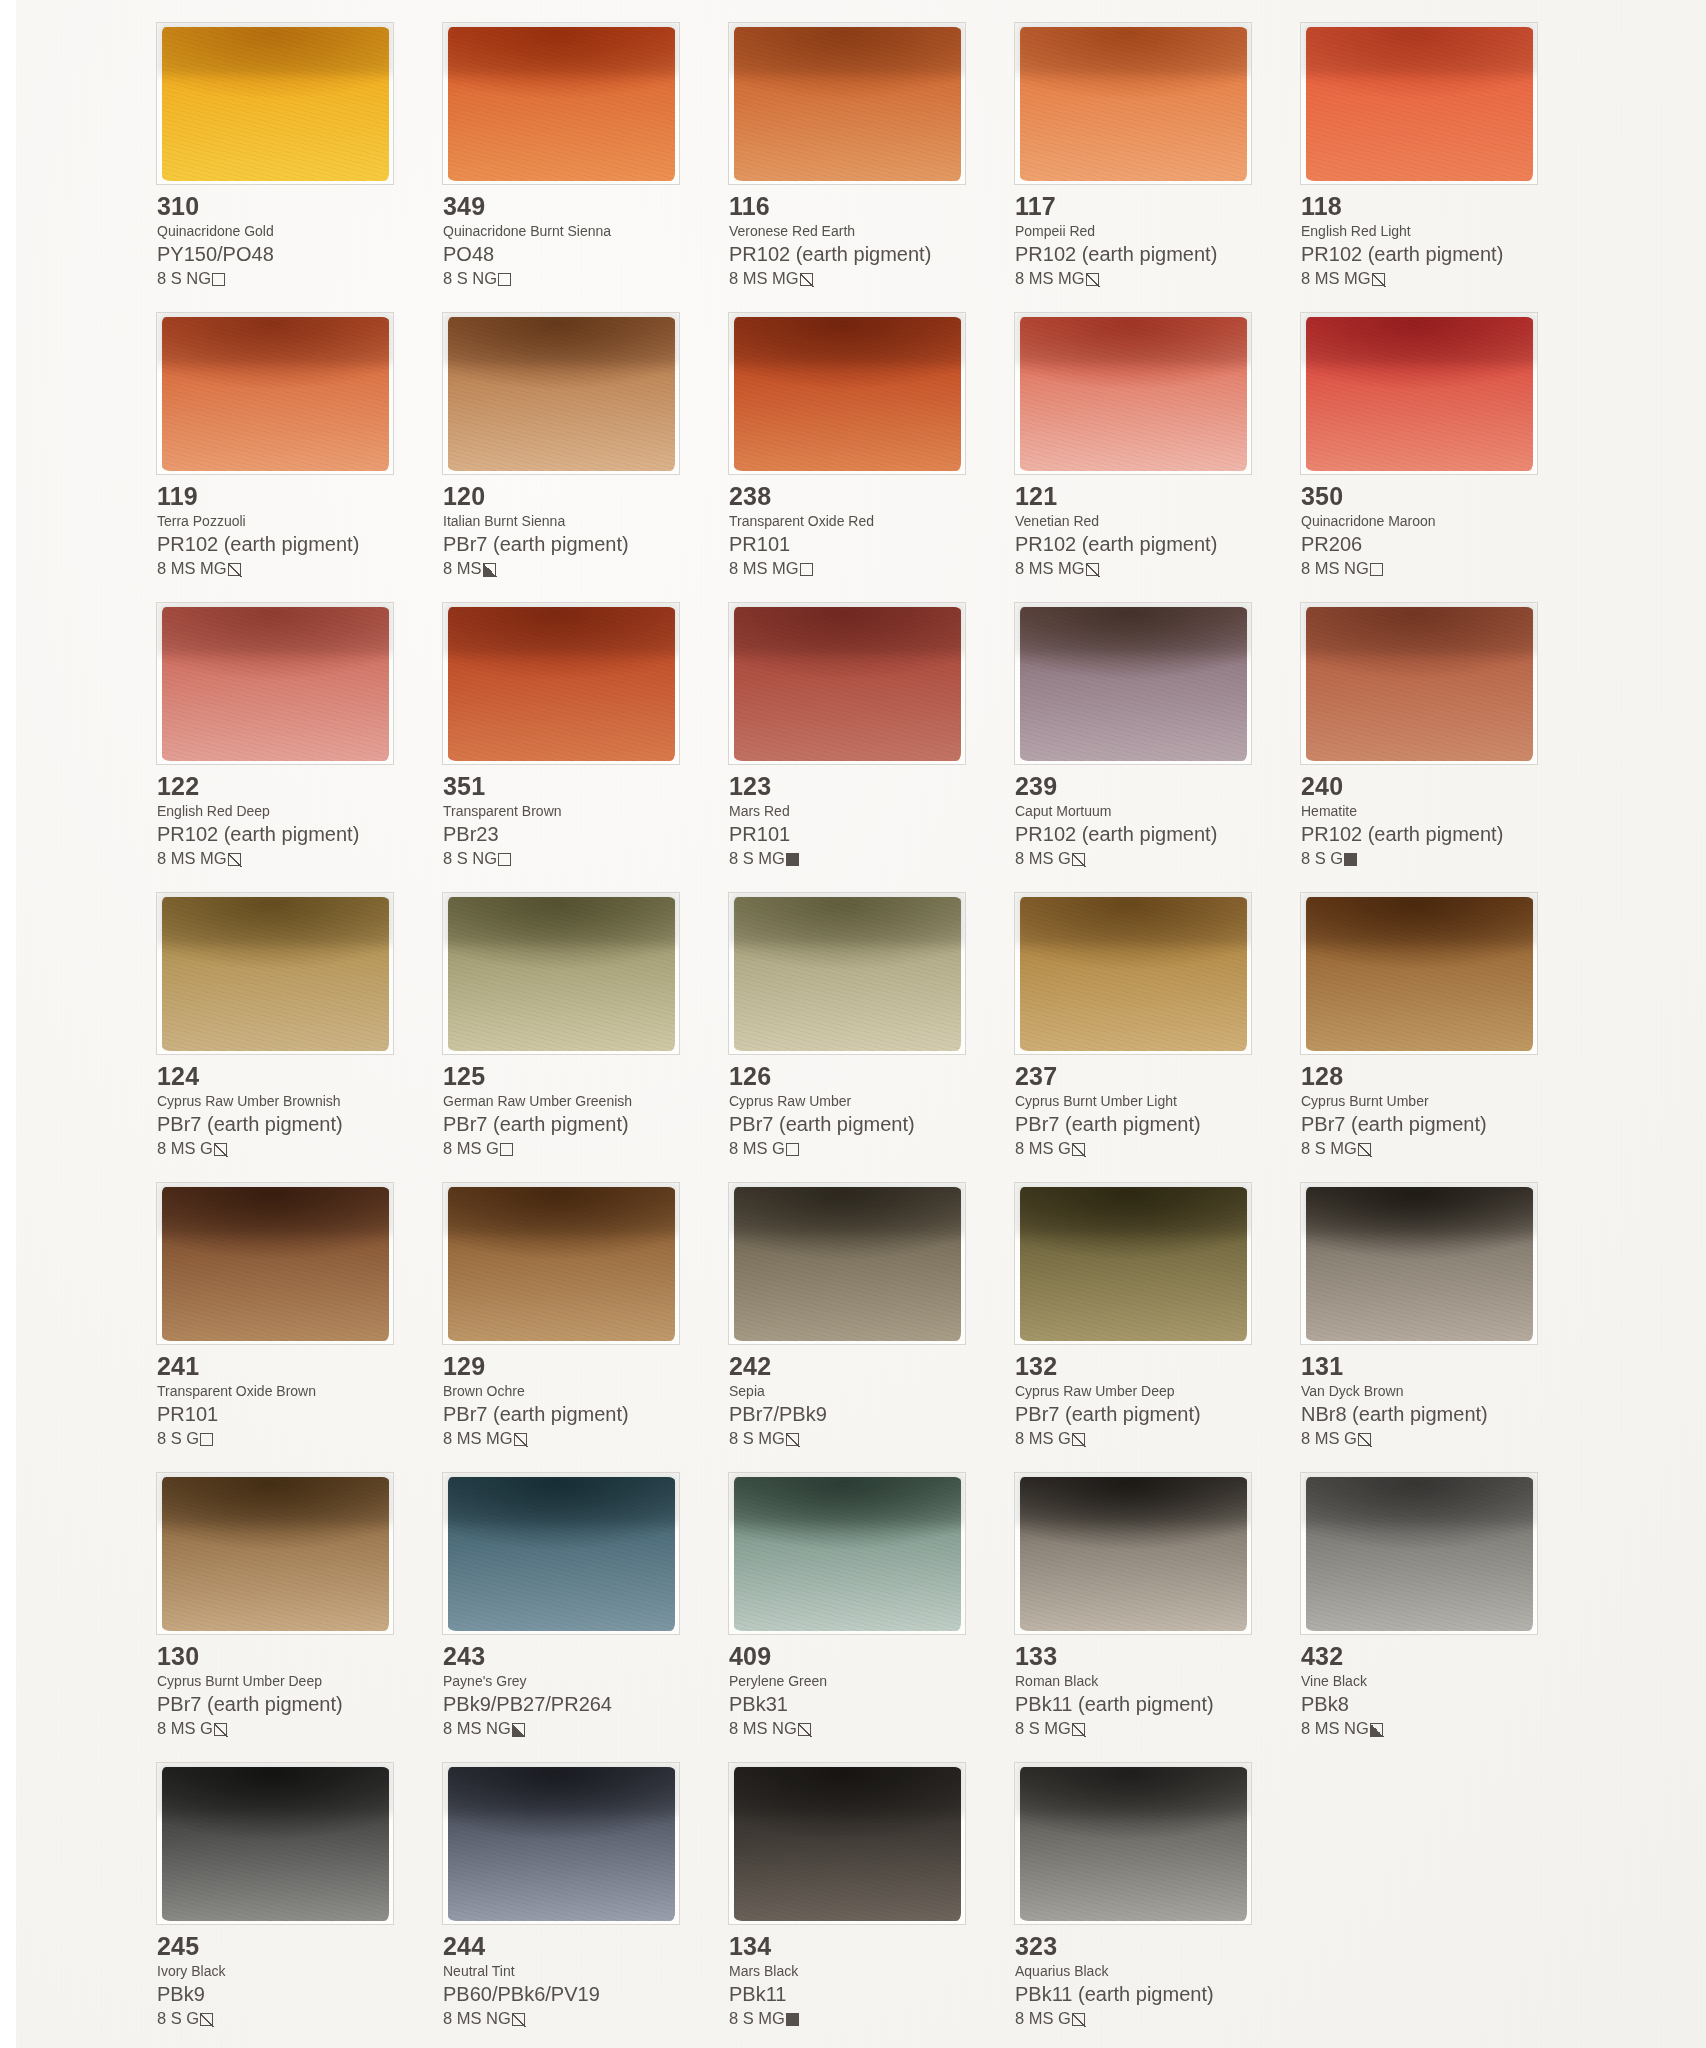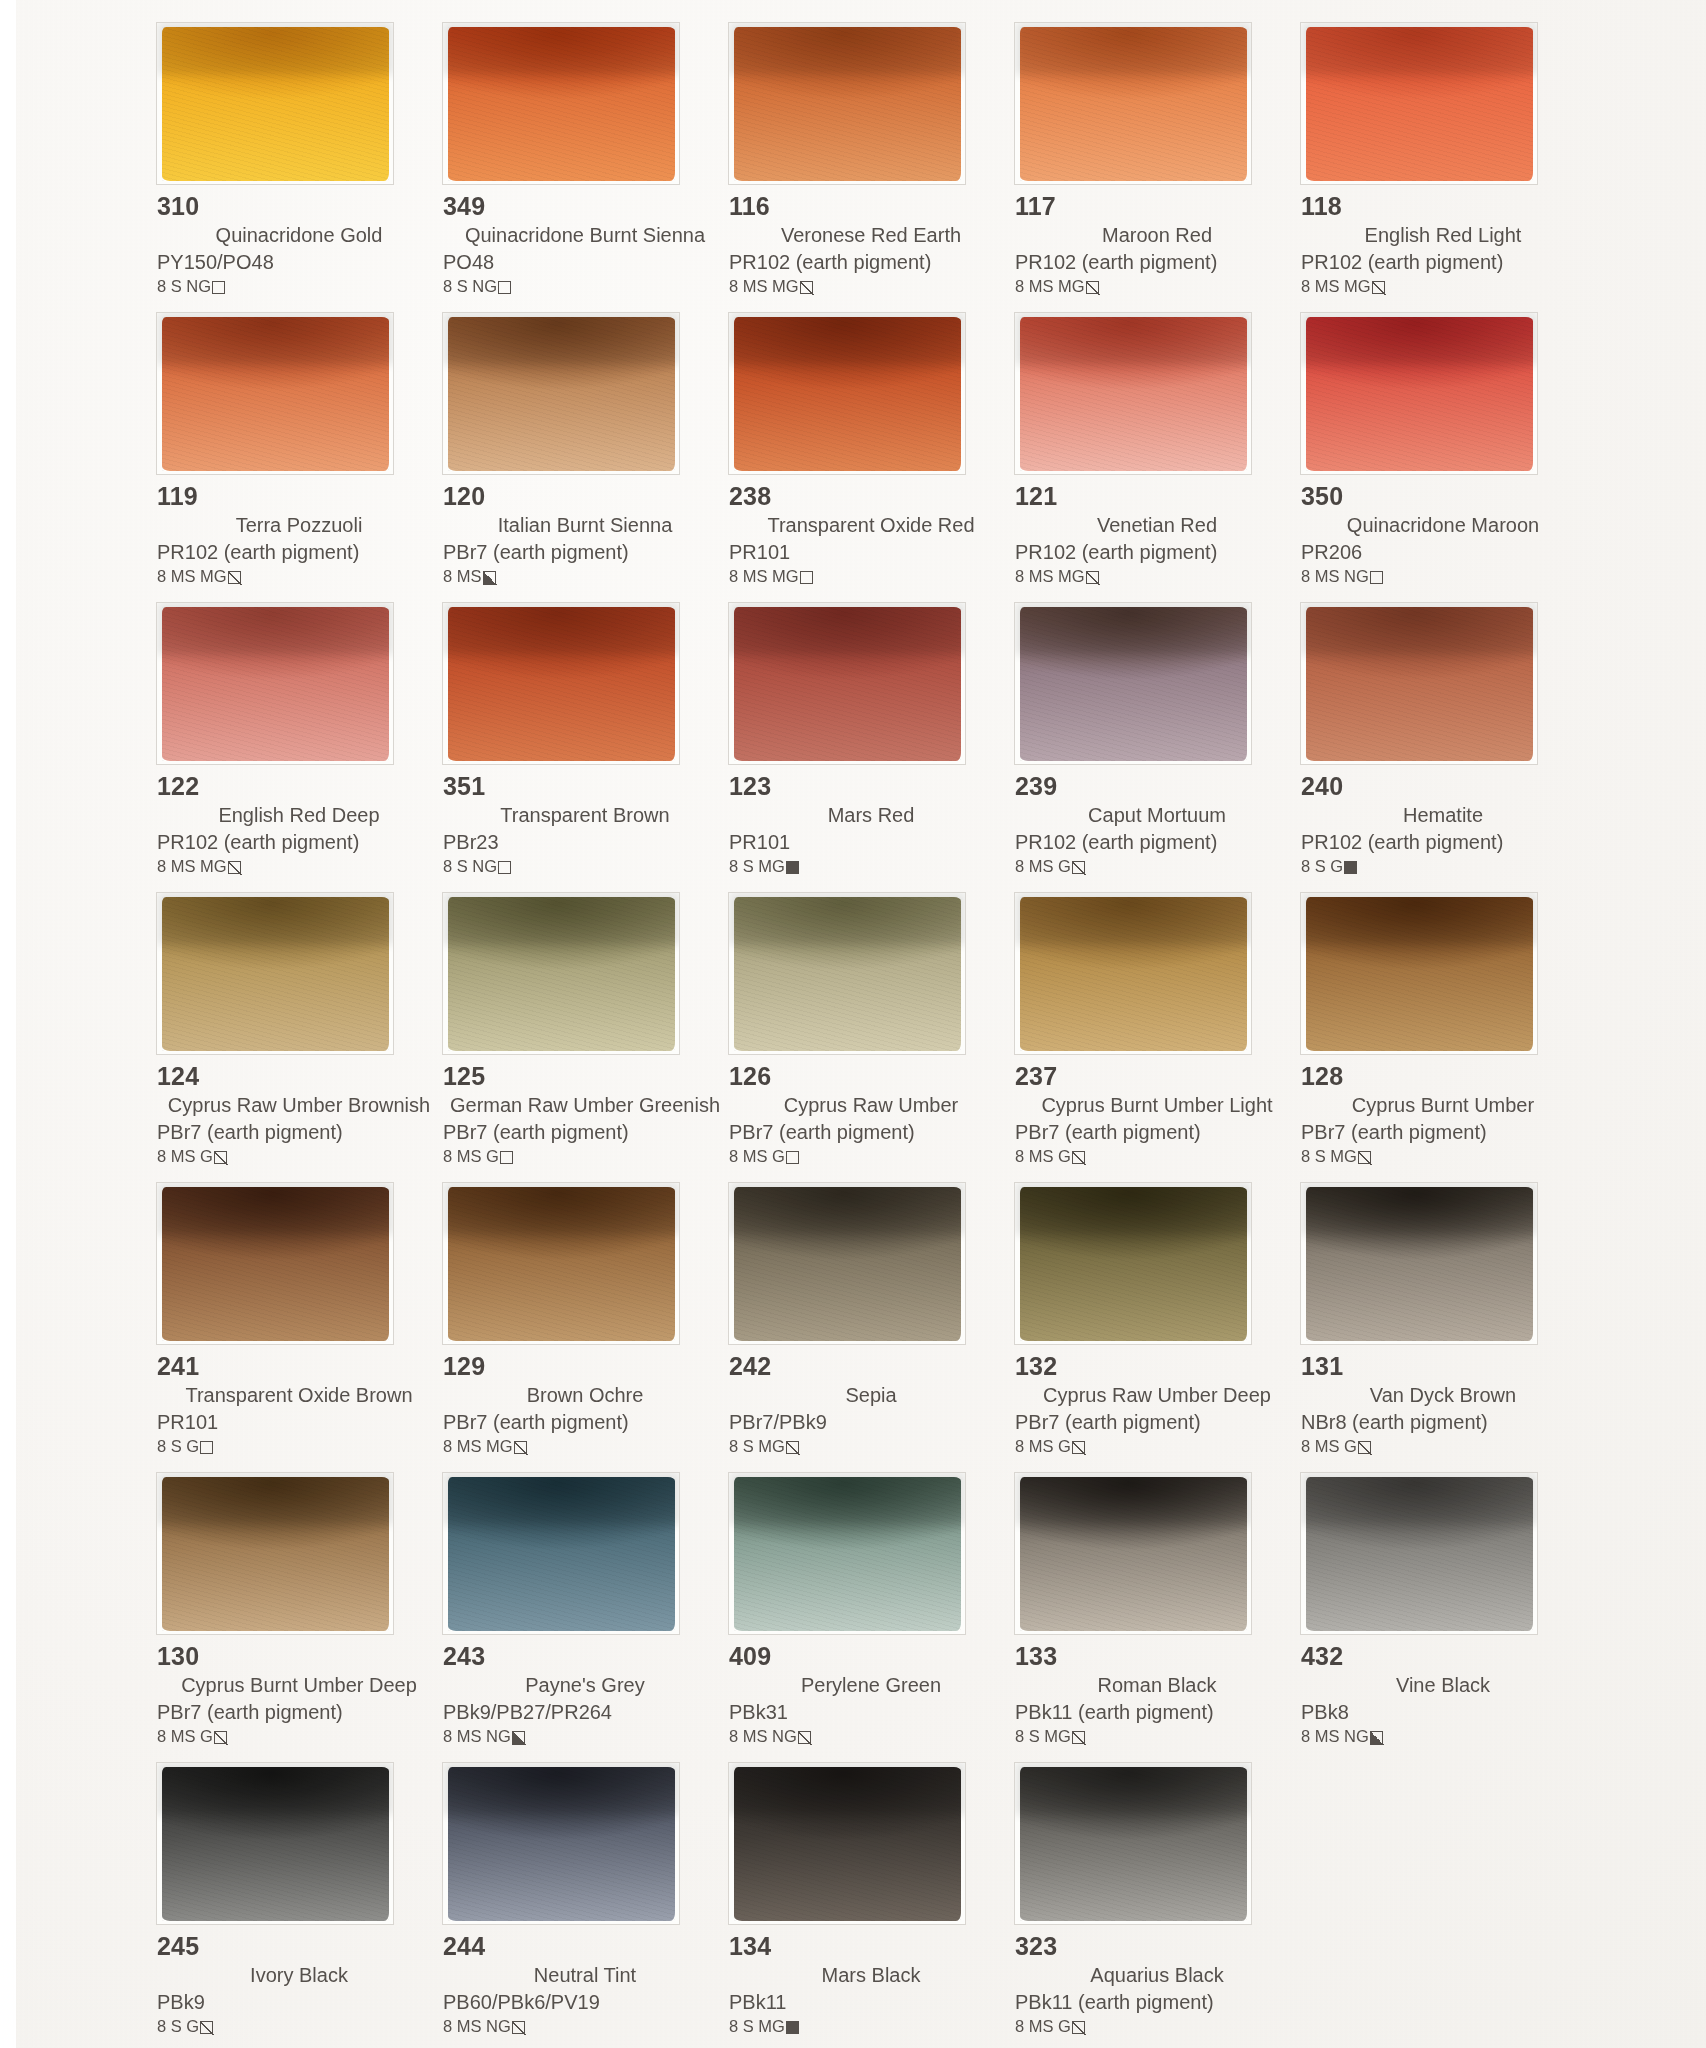--- a/index.html
+++ b/index.html
@@ -84,25 +84,24 @@
   }
   .code {
     font-size: 25px;
     font-weight: bold;
     letter-spacing: .2px;
     color: #4a4542;
     line-height: 1.08;
     margin-bottom: 2px;
   }
   .pname {
-    font-size: 20px;
+    font-size: 14px;
     line-height: 1.33;
     color: #55504c;
     white-space: nowrap;
-    text-align: center;
   }
   .pig {
     font-size: 20px;
     line-height: 1.33;
     color: #55504c;
     white-space: nowrap;
   }
   .rating {
     font-size: 16.5px;
     line-height: 1.45;
@@ -183,21 +182,21 @@
             <span class="sym diag"></span>
           </div>
         </div>
       </div>
       <div class="cell">
         <div class="swatch-frame">
           <div class="swatch" style="background: radial-gradient(120% 70% at 48% 4%, rgb(180, 80, 31) 0%, rgba(0, 0, 0, 0) 62%), linear-gradient(178deg, rgb(217, 111, 60) 0%, rgb(232, 135, 79) 42%, rgb(240, 164, 114) 100%);"></div>
         </div>
         <div class="info">
           <div class="code">117</div>
-          <div class="pname">Maroon Red</div>
+          <div class="pname">Pompeii Red</div>
           <div class="pig">PR102 (earth pigment)</div>
           <div class="rating">
             <span>8  MS  MG</span>
             <span class="sym diag"></span>
           </div>
         </div>
       </div>
       <div class="cell">
         <div class="swatch-frame">
           <div class="swatch" style="background: radial-gradient(120% 70% at 48% 4%, rgb(192, 63, 34) 0%, rgba(0, 0, 0, 0) 62%), linear-gradient(178deg, rgb(227, 88, 56) 0%, rgb(234, 106, 69) 42%, rgb(239, 129, 87) 100%);"></div>

